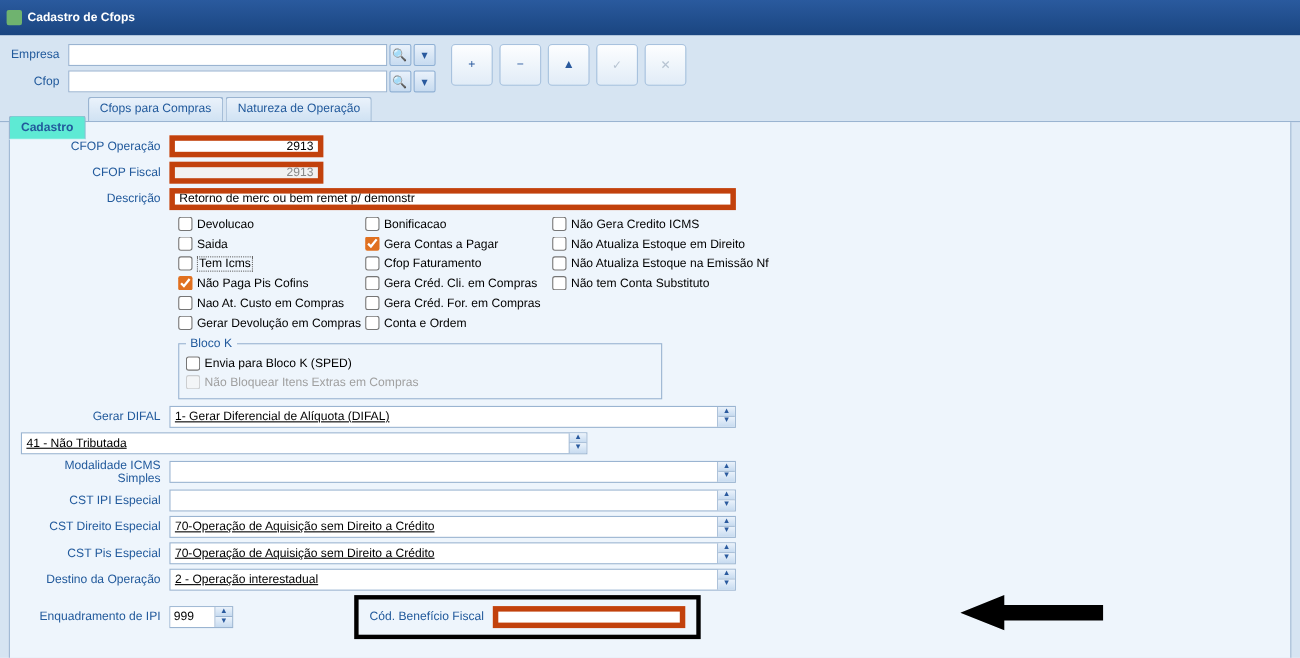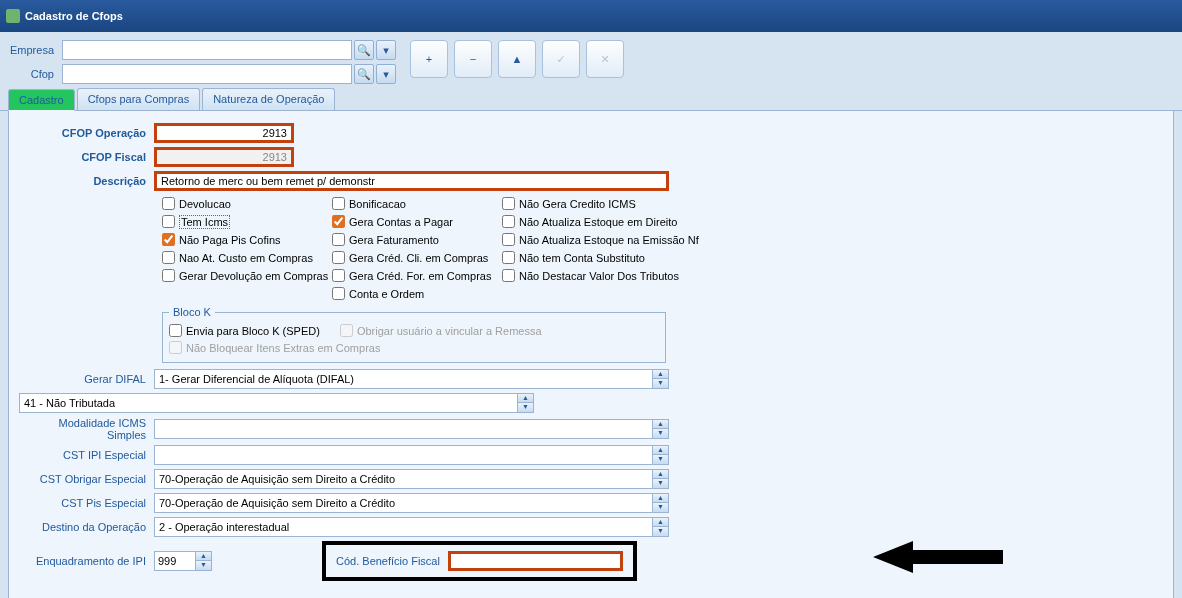--- a/index.html
+++ b/index.html
@@ -13,47 +13,47 @@
 .topform-left label { color: #225a9c; text-align: right; padding-right: 6px; }
 .topform-left input[type=text] { height: 20px; border: 1px solid #9ab4d1; background: #fff; padding: 0 4px; }
 .search-btn, .spin-btn { width: 20px; height: 20px; background: linear-gradient(#eaf2fb,#c7dbf0); border: 1px solid #8fb0d4; display: flex; align-items: center; justify-content: center; cursor: pointer; color: #2a5a9e; border-radius: 2px; }
 
 .toolbar { display: flex; gap: 6px; margin-left: 14px; }
 .toolbtn { width: 38px; height: 38px; background: linear-gradient(#fdfeff,#e1ecf7); border: 1px solid #a8c2de; border-radius: 4px; display: flex; align-items: center; justify-content: center; font-size: 18px; color: #2a5a9e; cursor: pointer; }
 .toolbtn.disabled { color: #b7c4d2; cursor: default; }
 
 .tabs { padding: 0 8px; display: flex; border-bottom: 1px solid #9ab4d1; }
 .tab { padding: 4px 10px; border: 1px solid #9ab4d1; border-bottom: none; background: linear-gradient(#eaf2fb,#d0e2f3); color: #225a9c; margin-right: 2px; border-radius: 3px 3px 0 0; cursor: pointer; }
-.tab.active { background: #22c55e; font-weight: normal; border-bottom: 1px solid #eef5fc; position: relative; top: 1px; }
+.tab.active { background: #5eead4; font-weight: bold; border-bottom: 1px solid #eef5fc; position: relative; top: 17px; }
 
 .tabbody { background: #eef5fc; border: 1px solid #9ab4d1; border-top: none; margin: 0 8px; padding: 12px 10px 6px 10px; height: 492px; overflow: hidden; }
 
 .formrow { display: flex; align-items: center; margin-bottom: 4px; }
 .formlabel { width: 135px; text-align: right; color: #225a9c; padding-right: 8px; }
-.formlabel.bold { font-weight: bold; }
-input.text { height: 20px; border: 3px solid #c2410c; background: #fff; padding: 0 4px; }
+.formlabel.bold { font-weight: normal; }
+input.text { height: 20px; border: 5px solid #c2410c; background: #fff; padding: 0 4px; }
 input.text.ro { background: #f1f1f1; color: #888; }
 input.text.right { text-align: right; }
 
 .checkgrid { display: flex; margin-left: 143px; margin-top: 2px; margin-bottom: 4px; }
 .checkcol { display: flex; flex-direction: column; gap: 1px; }
 .checkcol.c1 { width: 170px; }
 .checkcol.c2 { width: 170px; }
 .checkcol.c3 { width: 220px; }
 .chk { display: flex; align-items: center; gap: 4px; height: 17px; }
 .chk input { width: 13px; height: 13px; accent-color: #e07020; }
 .chk label { color: #000; }
 .chk label.focus { border: 1px dotted #666; padding: 0 1px; }
 .chk.disabled label { color: #a0a0a0; }
 
 fieldset { border: 1px solid #9ab4d1; margin-left: 143px; margin-bottom: 6px; padding: 4px 6px 6px 6px; }
 fieldset legend { color: #225a9c; padding: 0 4px; }
 
 .combo { display: flex; align-items: center; height: 20px; border: 1px solid #9ab4d1; background: #fff; flex: 0 0 515px; }
-.combo span { flex: 1; padding: 0 4px; }
+.combo span { flex: 1; padding: 0 4px; text-decoration: underline; }
 .combo .spin { width: 16px; display: flex; flex-direction: column; border-left: 1px solid #9ab4d1; }
 .combo .spin div { height: 9px; font-size: 7px; line-height: 7px; text-align: center; background: linear-gradient(#eaf2fb,#c7dbf0); cursor: pointer; color: #2a5a9e; }
 .combo .spin div:first-child { border-bottom: 1px solid #9ab4d1; }
 
 .spinbox { display: flex; align-items: center; border: 1px solid #9ab4d1; background: #fff; height: 20px; width: 58px; }
 .spinbox input { border: none; width: 40px; padding: 0 3px; height: 18px; }
 .spinbox .spin { width: 16px; display: flex; flex-direction: column; border-left: 1px solid #9ab4d1; }
 .spinbox .spin div { height: 9px; font-size: 7px; line-height: 7px; text-align: center; background: linear-gradient(#eaf2fb,#c7dbf0); cursor: pointer; color: #2a5a9e; }
 .spinbox .spin div:first-child { border-bottom: 1px solid #9ab4d1; }
 
@@ -133,20 +133,24 @@
   </div>
 
   <div class="checkgrid">
     <div class="checkcol c1">
       <div class="chk">
           <input type="checkbox" style="">
           <label>Devolucao</label>
         </div>
       <div class="chk">
           <input type="checkbox" style="">
+          <label>Saida</label>
+        </div>
+      <div class="chk">
+          <input type="checkbox" style="">
           <label class="focus">Tem Icms</label>
         </div>
       <div class="chk">
           <input type="checkbox" checked="" style="">
           <label>Não Paga Pis Cofins</label>
         </div>
       <div class="chk">
           <input type="checkbox" style="">
           <label>Nao At. Custo em Compras</label>
         </div>
@@ -159,21 +163,21 @@
       <div class="chk">
           <input type="checkbox" style="">
           <label>Bonificacao</label>
         </div>
       <div class="chk">
           <input type="checkbox" checked="" style="">
           <label>Gera Contas a Pagar</label>
         </div>
       <div class="chk">
           <input type="checkbox" style="">
-          <label>Gera Faturamento</label>
+          <label>Cfop Faturamento</label>
         </div>
       <div class="chk">
           <input type="checkbox" style="">
           <label>Gera Créd. Cli. em Compras</label>
         </div>
       <div class="chk">
           <input type="checkbox" style="">
           <label>Gera Créd. For. em Compras</label>
         </div>
       <div class="chk">
@@ -191,37 +195,29 @@
           <label>Não Atualiza Estoque em Direito</label>
         </div>
       <div class="chk">
           <input type="checkbox" style="">
           <label>Não Atualiza Estoque na Emissão Nf</label>
         </div>
       <div class="chk">
           <input type="checkbox" style="">
           <label>Não tem Conta Substituto</label>
         </div>
-      <div class="chk">
-          <input type="checkbox" style="">
-          <label>Não Destacar Valor Dos Tributos</label>
-        </div>
-    </div>
-  </div>
-
-  <fieldset style="width:504px">
+    </div>
+  </div>
+
+  <fieldset style="width:440px">
     <legend>Bloco K</legend>
     <div style="display:flex; gap:20px">
       <div class="chk">
           <input type="checkbox" style="">
           <label>Envia para Bloco K (SPED)</label>
-        </div>
-      <div class="chk disabled">
-          <input type="checkbox" disabled="" style="">
-          <label>Obrigar usuário a vincular a Remessa</label>
         </div>
     </div>
     <div class="chk disabled">
         <input type="checkbox" disabled="" style="">
         <label>Não Bloquear Itens Extras em Compras</label>
       </div>
   </fieldset>
 
   <div class="formrow">
       <div class="formlabel">Gerar DIFAL</div>
@@ -260,21 +256,21 @@
     <div class="combo">
         <span></span>
         <div class="spin">
           <div>▲</div>
           <div>▼</div>
         </div>
       </div>
     </div>
 
   <div class="formrow">
-      <div class="formlabel">CST Obrigar Especial</div>
+      <div class="formlabel">CST Direito Especial</div>
     <div class="combo">
         <span>70-Operação de Aquisição sem Direito a Crédito</span>
         <div class="spin">
           <div>▲</div>
           <div>▼</div>
         </div>
       </div>
     </div>
 
   <div class="formrow">

